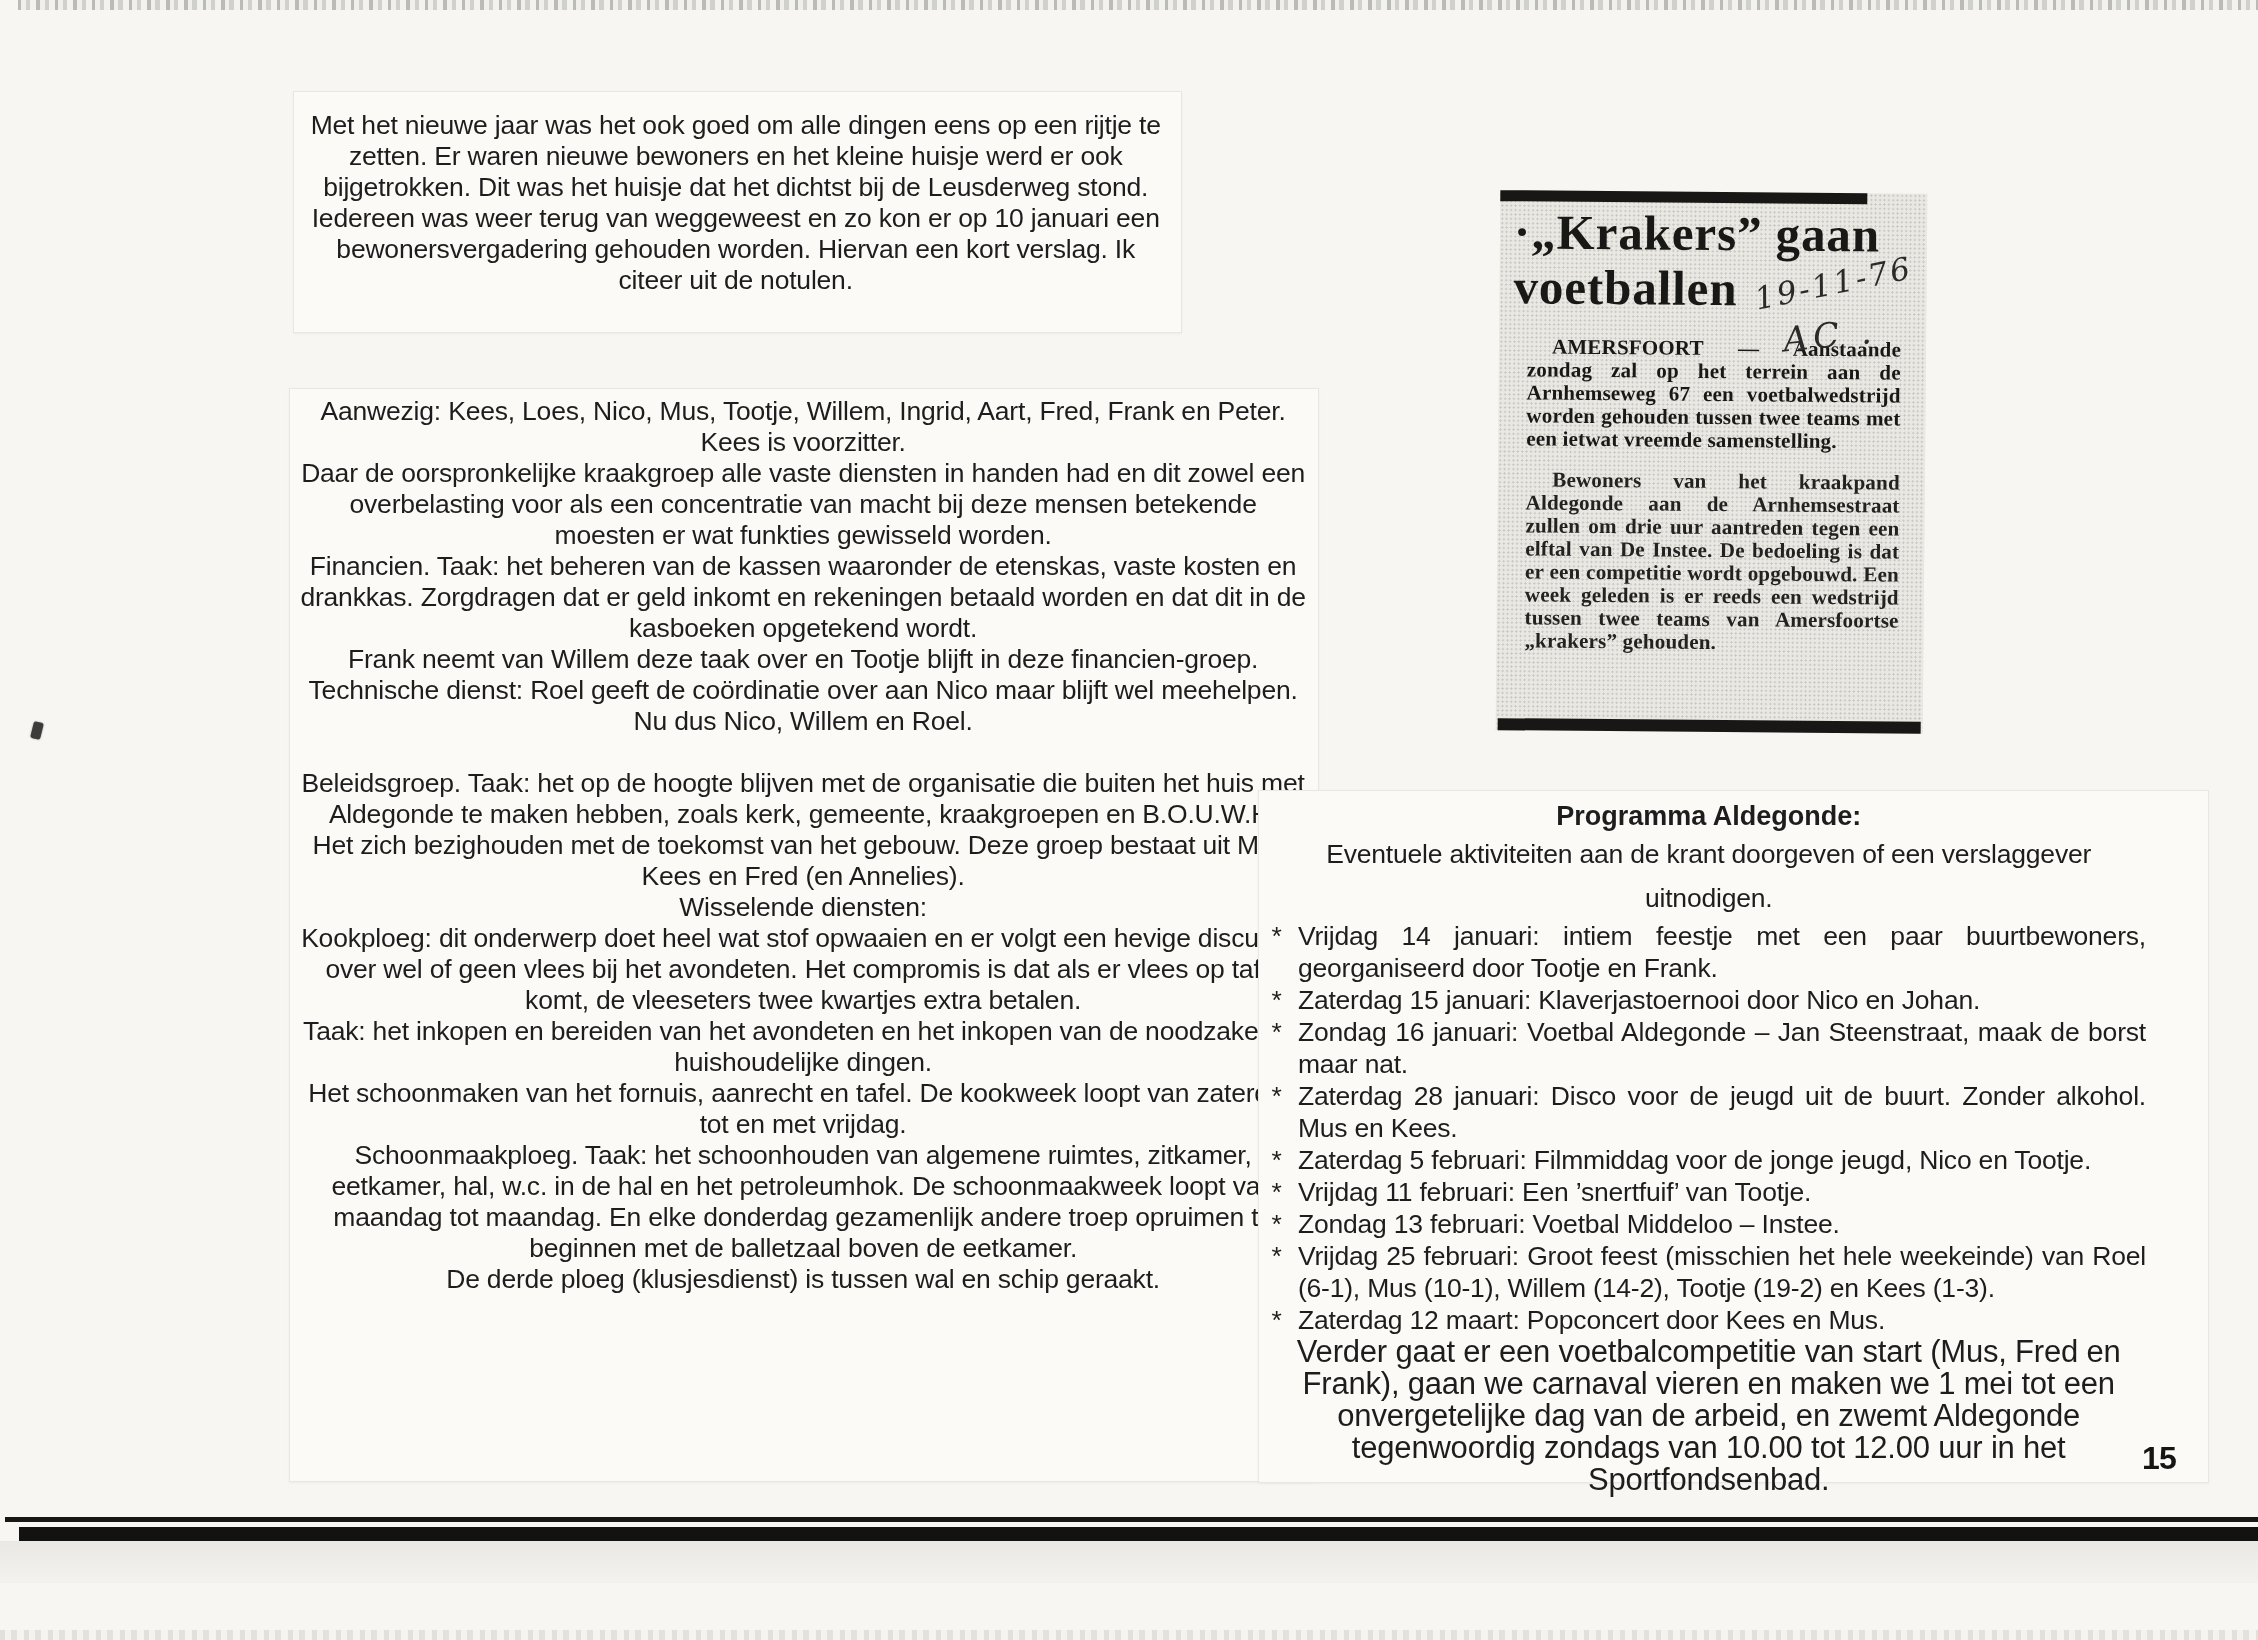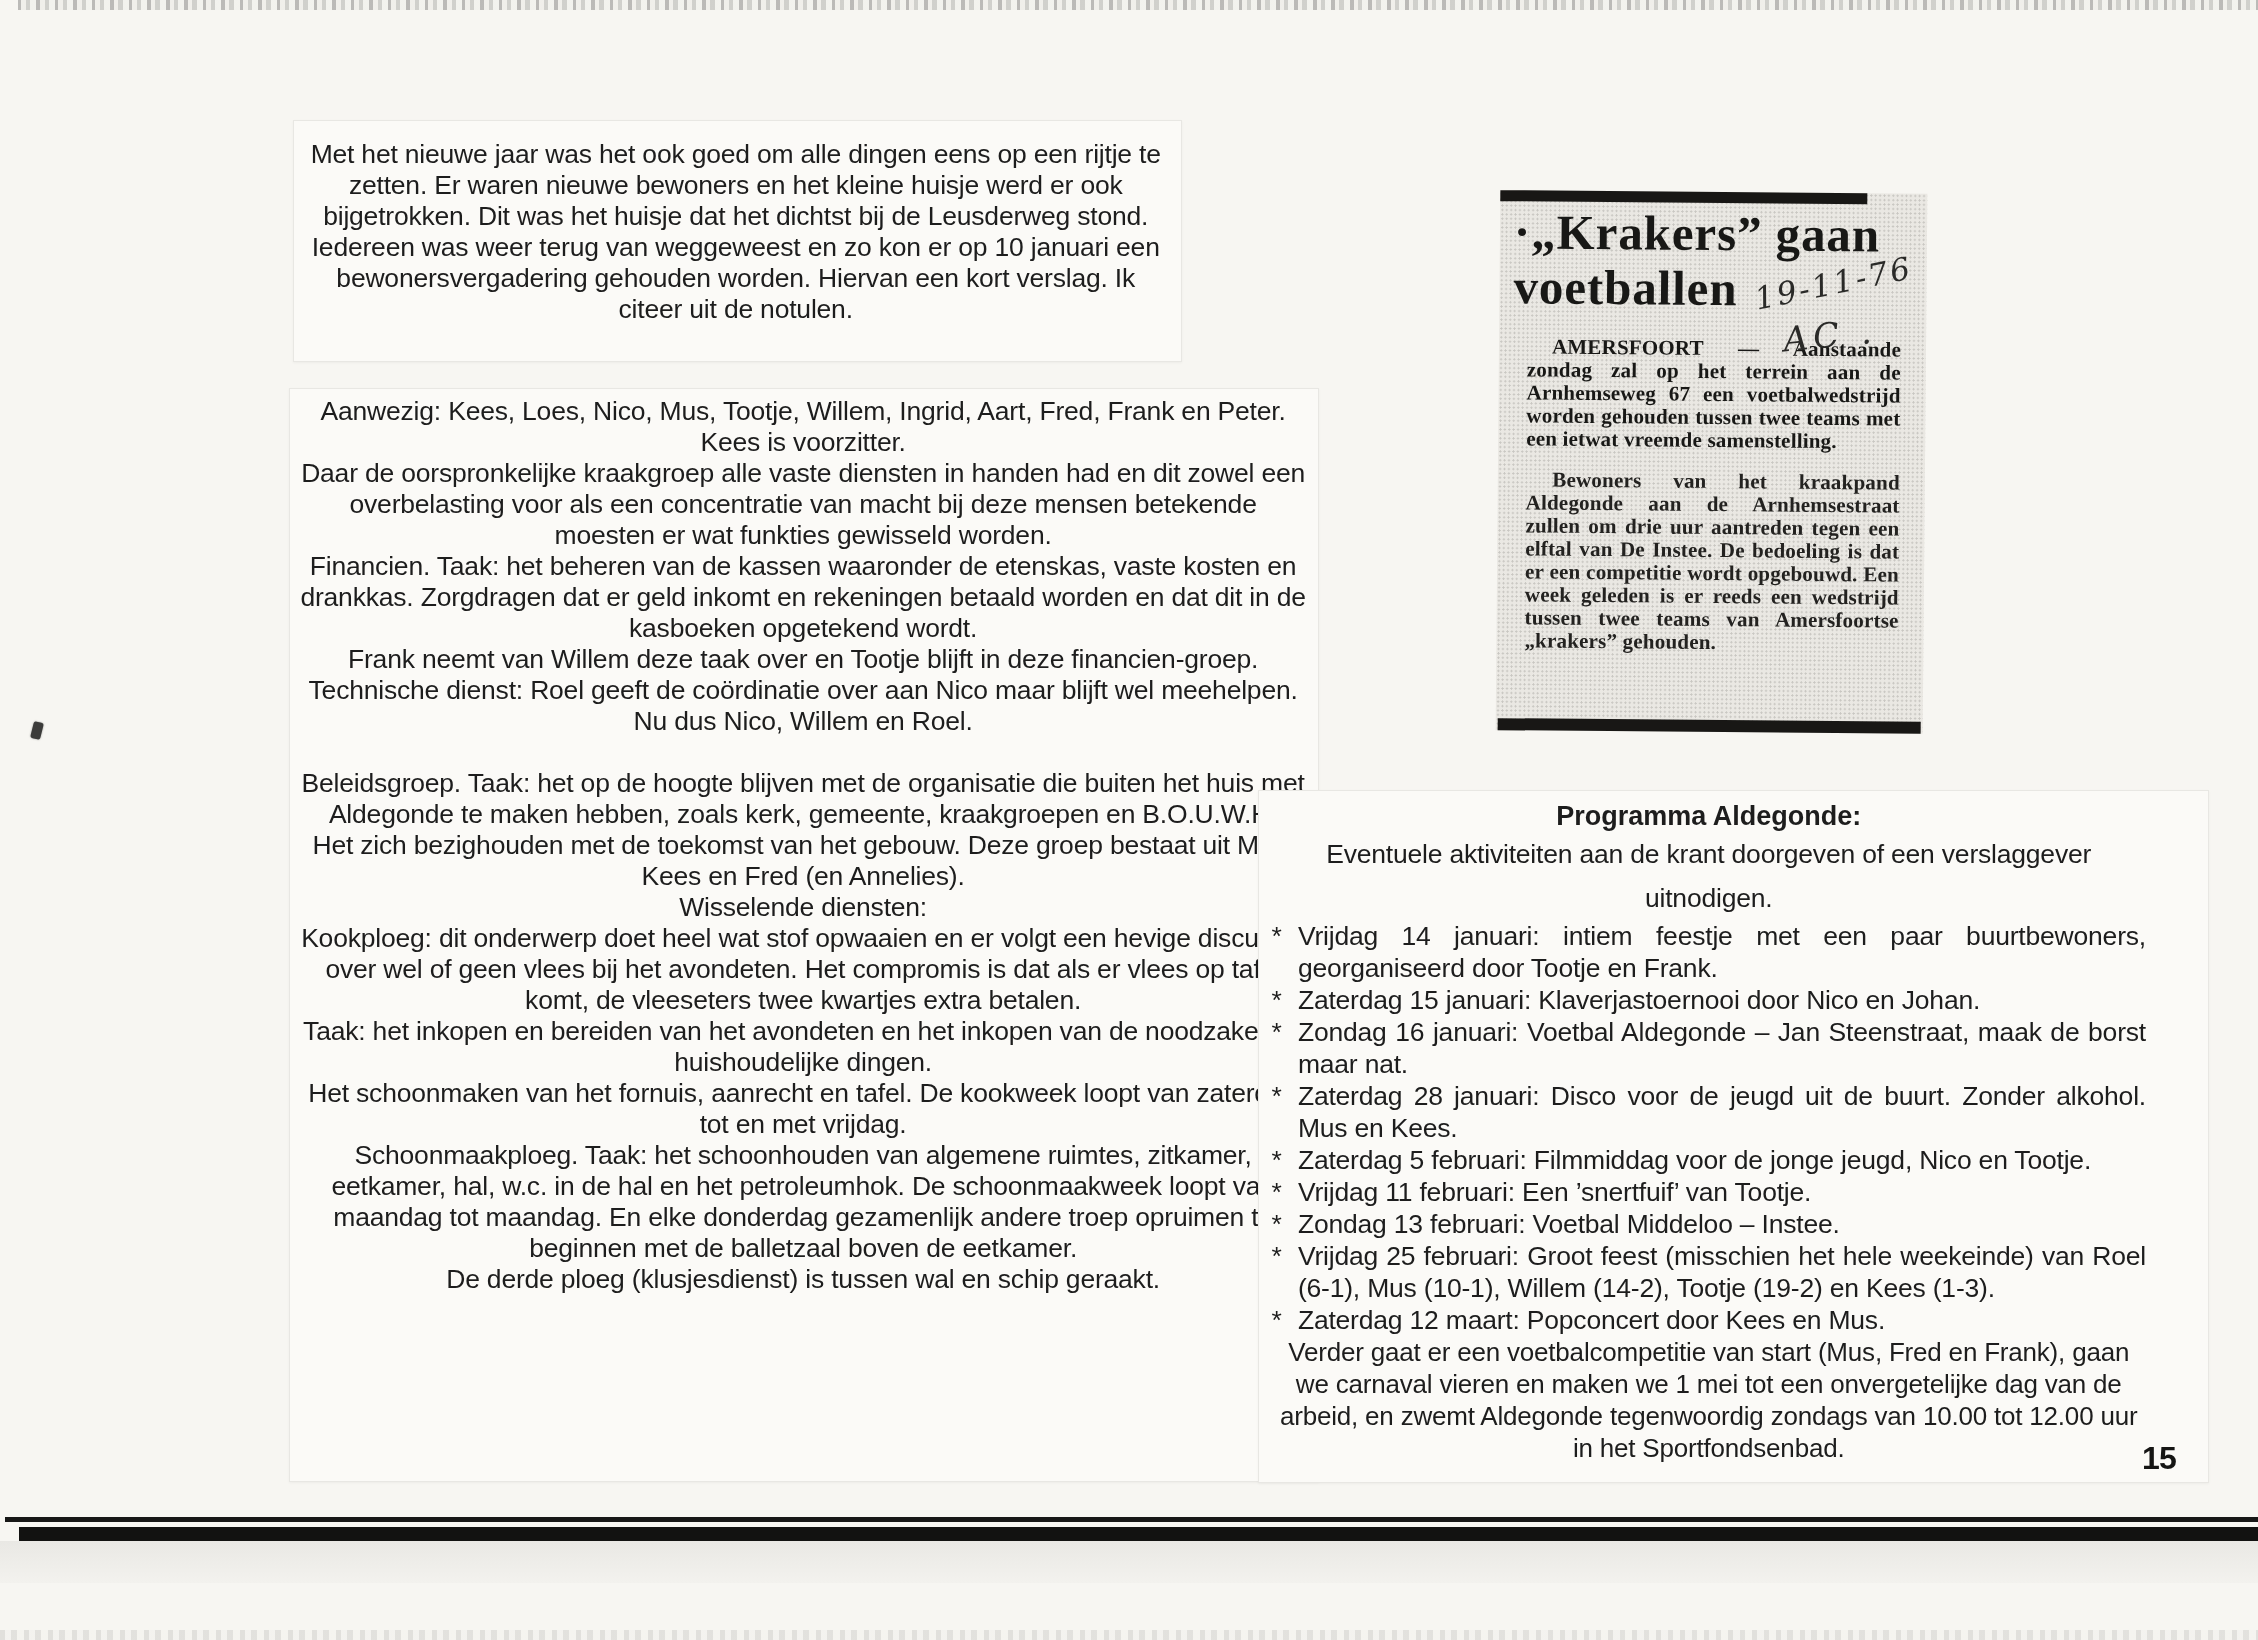--- a/index.html
+++ b/index.html
@@ -41,21 +41,21 @@
     border:0.9px solid rgba(70,68,60,.10);
     box-shadow:0 0.9px 2.6px rgba(0,0,0,.045);
     box-sizing:border-box;
   }
   .sheet p{margin:0;text-align:center;}
   .typed{
     font-size:26.5px;line-height:31px;
     text-align:justify;
     letter-spacing:-0.2px;
   }
-  .sheet-intro{left:293px;top:120px;width:889px;height:242px;padding:17.6px 10.6px 0 7px;}
+  .sheet-intro{left:293px;top:91px;width:889px;height:242px;padding:17.6px 10.6px 0 7px;}
   .sheet-minutes{left:289px;top:388px;width:1030px;height:1094px;padding:7px 10.6px 0 8.8px;}
   .gap-above{margin-top:31px !important;}
 
   
   .clipping{
     position:absolute;left:1498px;top:192px;width:427px;height:540px;
     background-color:#eae8e3;
     background-image:radial-gradient(rgba(40,38,34,.17) 0.9px, transparent 1.1px);
     background-size:4.4px 4.4px;
     transform:rotate(.5deg);
@@ -90,21 +90,21 @@
   .hw-date{left:254px;top:72px;font-size:31px;transform:rotate(-12deg);letter-spacing:2.6px;}
   .hw-initials{left:284px;top:122px;font-size:34px;transform:rotate(-6deg);letter-spacing:5.3px;}
 
   
   .sheet-programma{left:1258px;top:790px;width:951px;height:693px;padding:8.8px 62px 0 12.4px;}
   .prog-title{font-weight:700;font-size:27px;line-height:32px;margin:0;}
   .prog-intro{font-size:26.5px;line-height:44px;text-align:justify;letter-spacing:-0.2px;margin:0;}
   .prog-item{display:flex;align-items:flex-start;}
   .prog-bullet{flex:0 0 26.5px;font-size:26.5px;line-height:32px;}
   .prog-text{flex:1;font-size:26.5px;line-height:32px;text-align:justify;letter-spacing:-0.2px;}
-  .prog-footer{font-size:26px;line-height:32px;text-align:justify;letter-spacing:-0.2px;margin:32px 0 0 0;}
+  .prog-footer{font-size:31px;line-height:32px;text-align:justify;letter-spacing:-0.2px;margin:32px 0 0 0;}
 
   
   .rule-thin{position:absolute;left:5.3px;right:0;top:1517px;height:5.3px;background:#171716;}
   .rule-thick{position:absolute;left:19.4px;right:0;top:1527px;height:14px;background:#121211;}
   .grey-band{
     position:absolute;left:0;right:0;top:1541px;height:42px;
     background:linear-gradient(#e9e8e4,#f3f2ee);
   }
   .pageno{
     position:absolute;left:2142px;top:1440px;

